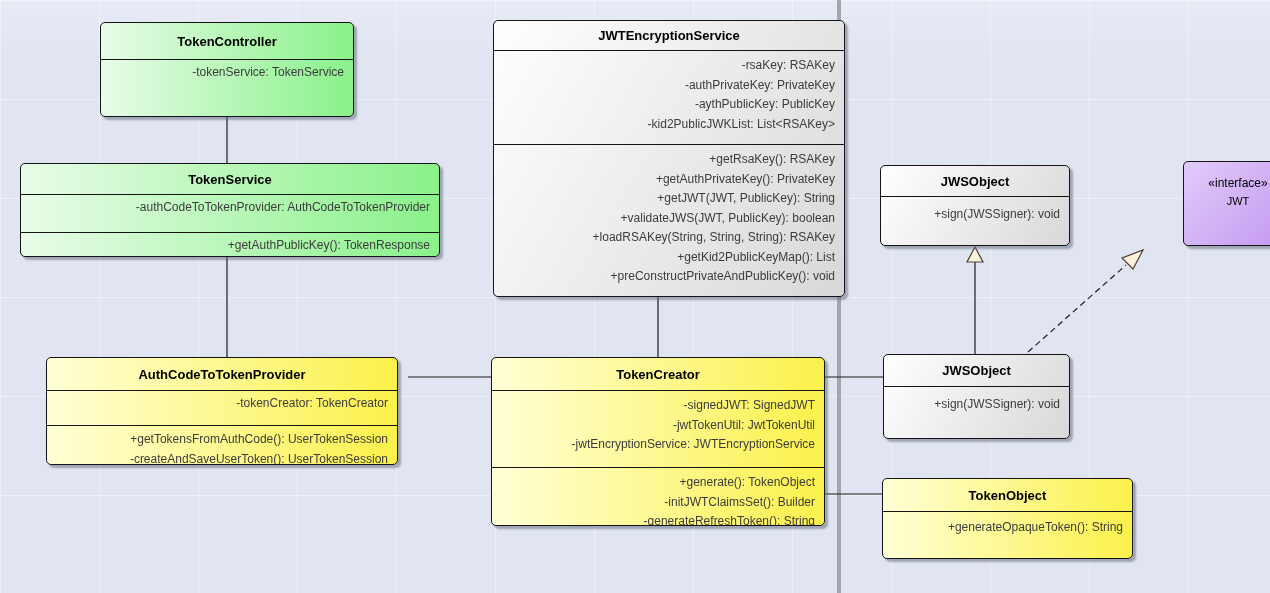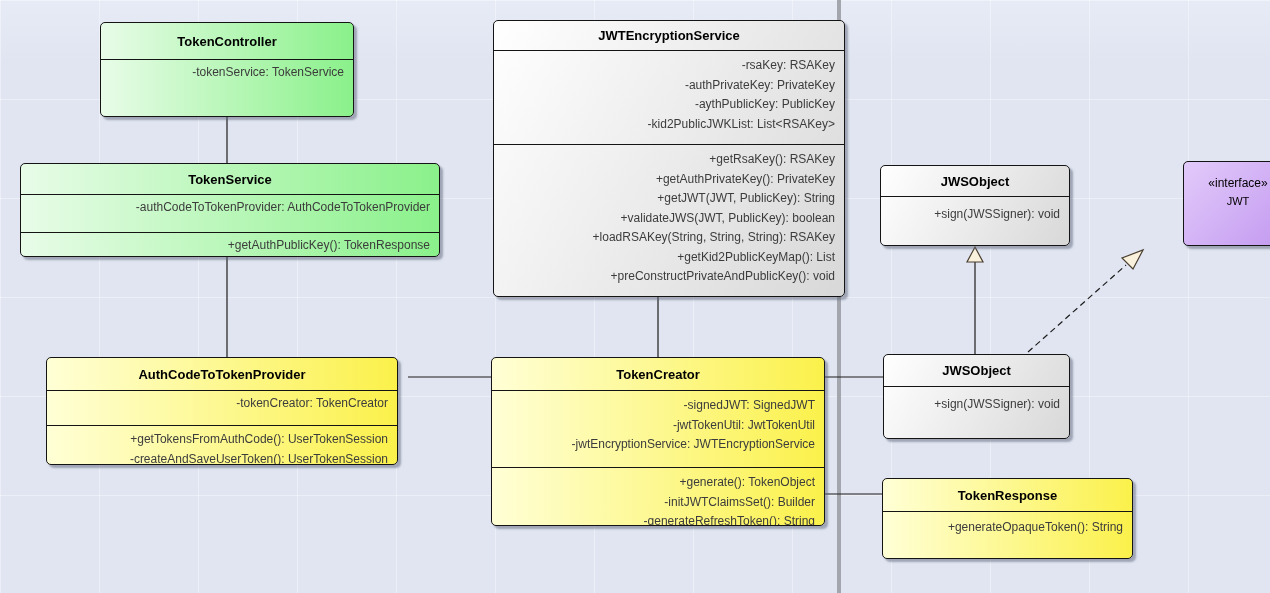--- a/index.html
+++ b/index.html
@@ -144,19 +144,19 @@
   </div>
 
   <div class="cls cls-gray" style="left:883px;top:354px;width:187px;height:85px">
     <div class="cls-title" style="height:31px">JWSObject</div>
     <div class="sec last" style="padding-top:8px">
       <div class="row"><span class="vis">+</span><span>sign(JWSSigner): void</span></div>
     </div>
   </div>
 
   <div class="cls cls-yellow" style="left:882px;top:478px;width:251px;height:81px">
-    <div class="cls-title" style="height:32px">TokenResponse</div>
+    <div class="cls-title" style="height:32px">TokenObject</div>
     <div class="sec last" style="padding-top:6px">
       <div class="row"><span class="vis">+</span><span>generateOpaqueToken(): String</span></div>
     </div>
   </div>
 
 </div>
 
 </body></html>

